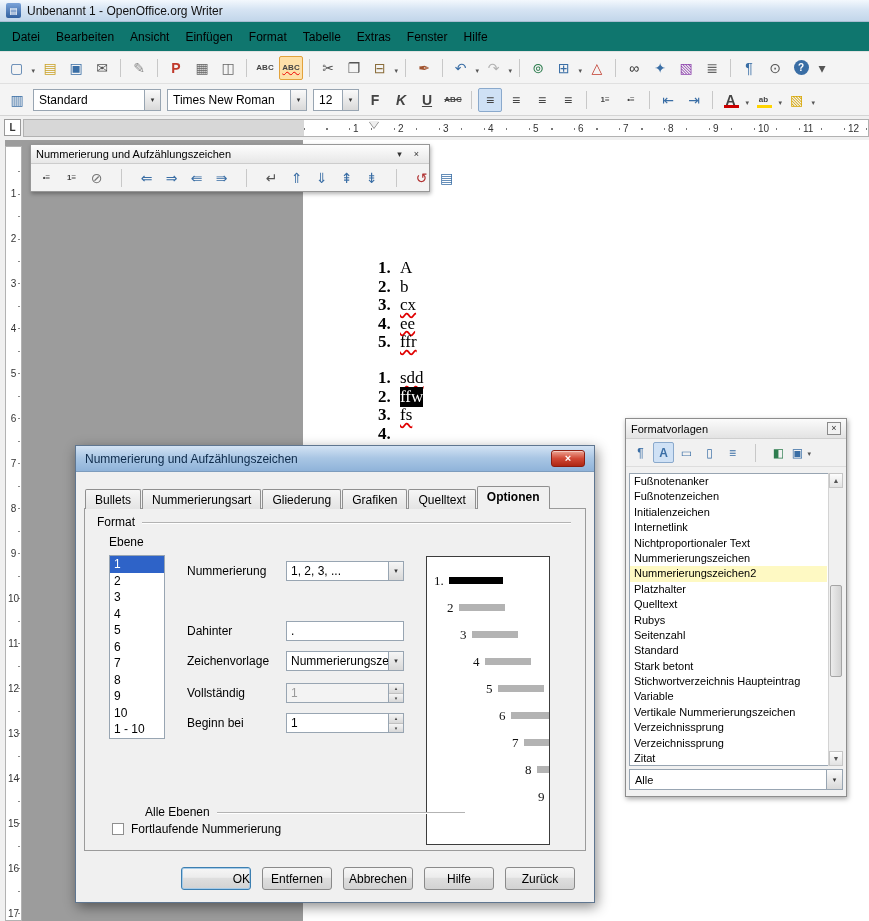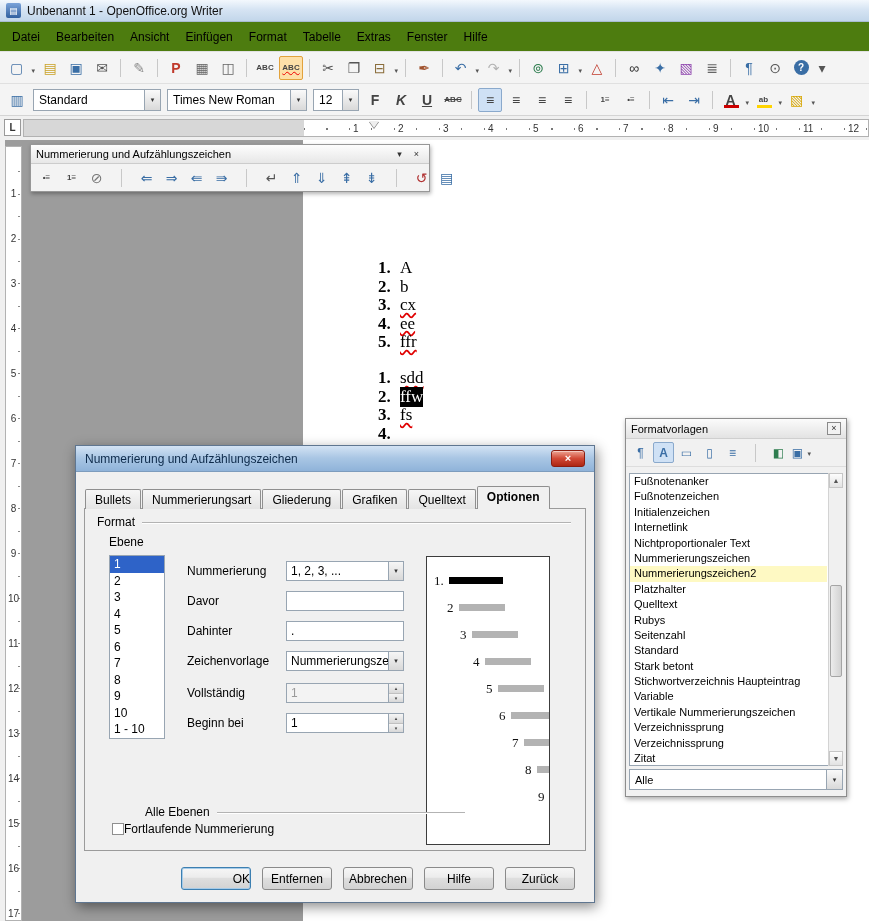--- a/index.html
+++ b/index.html
@@ -10,21 +10,21 @@
 
   
   .titlebar { position:absolute; left:0; top:0; width:100%; height:22px;
     background:linear-gradient(#f3f8fd,#d6e4f3 45%,#c2d6ea); border-bottom:1px solid #a9bdd2;
     display:flex; align-items:center; padding:0 6px; gap:6px; }
   .app-icon { width:15px; height:15px; flex:none; background:linear-gradient(#7ba3d9,#31609f);
     color:#fff; font-size:9px; display:flex; align-items:center; justify-content:center; border-radius:2px; }
   .title-text { font-size:12px; color:#111; white-space:nowrap; }
 
   
-  .menubar { position:absolute; left:0; top:22px; width:100%; height:30px; background:#4d7c0f;
+  .menubar { position:absolute; left:0; top:22px; width:100%; height:30px; background:#0f766e;
     border-bottom:1px solid #e2e2e2; display:flex; align-items:center; padding:0 4px; }
   .menu-item { padding:5px 8px; font-size:12px; white-space:nowrap; }
 
   
   .toolbar { position:absolute; display:flex; align-items:center; padding:0 4px; background:#f4f4f4; }
   .toolbar.std { left:0; top:52px; width:100%; height:32px; border-bottom:1px solid #e0e0e0; }
   .toolbar.fmt { left:0; top:84px; width:100%; height:32px; border-bottom:1px solid #d4d4d4; }
   .fmt-icons { display:flex; align-items:center; }
 
   .tb-icon { width:24px; height:24px; display:inline-flex; align-items:center; justify-content:center;
@@ -175,21 +175,21 @@
   .spin.disabled { background:#f3f3f3; }
   .spin.disabled .t { color:#9a9a9a; }
 
   .preview { position:absolute; left:341px; top:47px; width:124px; height:289px; background:#fff;
     border:1px solid #3c3c3c; overflow:hidden; padding:10px 0 0 7px; }
   .pv-line { display:flex; align-items:center; height:27px; }
   .pv-num { font-family:"Liberation Serif", serif; font-size:13px; color:#111; margin-right:5px; }
   .pv-bar { width:46px; height:7px; background:#b3b3b3; flex:none; }
   .pv-line.first .pv-bar { background:#000; width:54px; }
 
-  .cb-row { position:absolute; left:27px; top:313px; display:flex; align-items:center; gap:0; font-size:12px; }
+  .cb-row { position:absolute; left:27px; top:313px; display:flex; align-items:center; gap:7px; font-size:12px; }
   .checkbox { width:12px; height:12px; background:#fff; border:1px solid #8f8f8f; flex:none; }
 
   .dlg-buttons { position:absolute; left:105px; top:421px; display:flex; gap:11px; }
   .btn { width:70px; height:23px; font-size:12px; font-family:"Liberation Sans", sans-serif; color:#000;
     background:linear-gradient(#f6f6f6,#ececec 45%,#dfdfdf 46%,#d2d2d2); border:1px solid #8a8a8a; border-radius:3px; }
   .btn.default { border-color:#3c7fb1; box-shadow:0 0 0 1px #a6cbe8 inset;text-align:right; }
 </style>
 </head>
 <body>
 
@@ -665,24 +665,20 @@
           </div>
 
         <div class="frow" style="top:52px;">
           <span class="flabel">Nummerierung</span>
           <div class="combo2">
             <span class="t">1, 2, 3, ...</span>
             <span class="b">▾</span>
           </div>
         </div>
 
-        <div class="frow" style="top:82px;">
-          <span class="flabel">Davor</span>
-          <input class="tinput" value="" style="">
-        </div>
 
         <div class="frow" style="top:112px;">
           <span class="flabel">Dahinter</span>
           <input class="tinput" value="." style="">
         </div>
 
         <div class="frow" style="top:142px;">
           <span class="flabel">Zeichenvorlage</span>
           <div class="combo2">
             <span class="t">Nummerierungszeichen</span>

